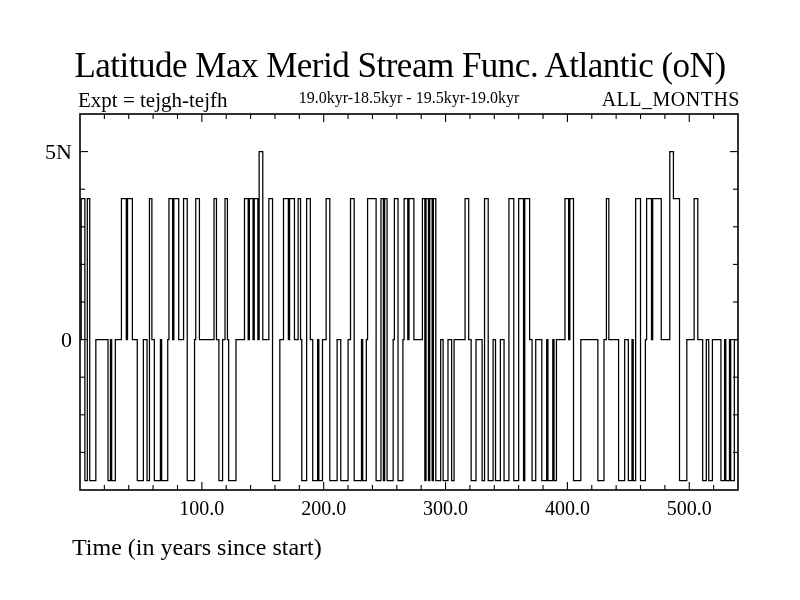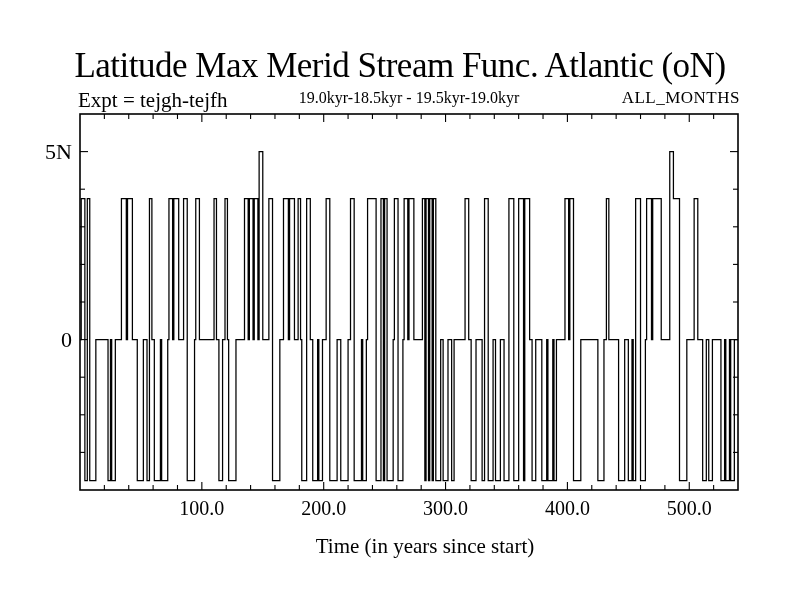--- a/index.html
+++ b/index.html
@@ -8,22 +8,22 @@
     background:#ffffff;color:#000000;
     font-family:"Liberation Serif","DejaVu Serif",serif;
   }
   .abs{position:absolute;text-align:center;}
   .page-title{
     top:46px;left:0;width:800px;text-align:center;
     font-size:35px;letter-spacing:-0.5px;white-space:nowrap;
   }
   .sub-left{top:88px;left:78px;font-size:21px;white-space:nowrap;}
   .sub-center{top:89px;left:80px;width:658px;text-align:center;font-size:16px;white-space:nowrap;}
-  .sub-right{top:88px;right:60px;font-size:17px;letter-spacing:0.5px;white-space:nowrap;}
-  .x-axis-title{top:534px;left:96px;width:658px;text-align:center;font-size:21px;white-space:nowrap;}
+  .sub-right{top:88px;right:60px;font-size:20px;letter-spacing:0.5px;white-space:nowrap;}
+  .x-axis-title{top:534px;left:72px;width:658px;text-align:left;font-size:24px;white-space:nowrap;}
   svg{position:absolute;top:0;left:0;}
   svg text{font-family:"Liberation Serif","DejaVu Serif",serif;fill:#000;}
 </style>
 </head>
 <body>
 
 <div class="abs page-title">Latitude Max Merid Stream Func. Atlantic (oN)</div>
 <div class="abs sub-left">Expt = tejgh-tejfh</div>
 <div class="abs sub-center">19.0kyr-18.5kyr - 19.5kyr-19.0kyr</div>
 <div class="abs sub-right">ALL_MONTHS</div>

